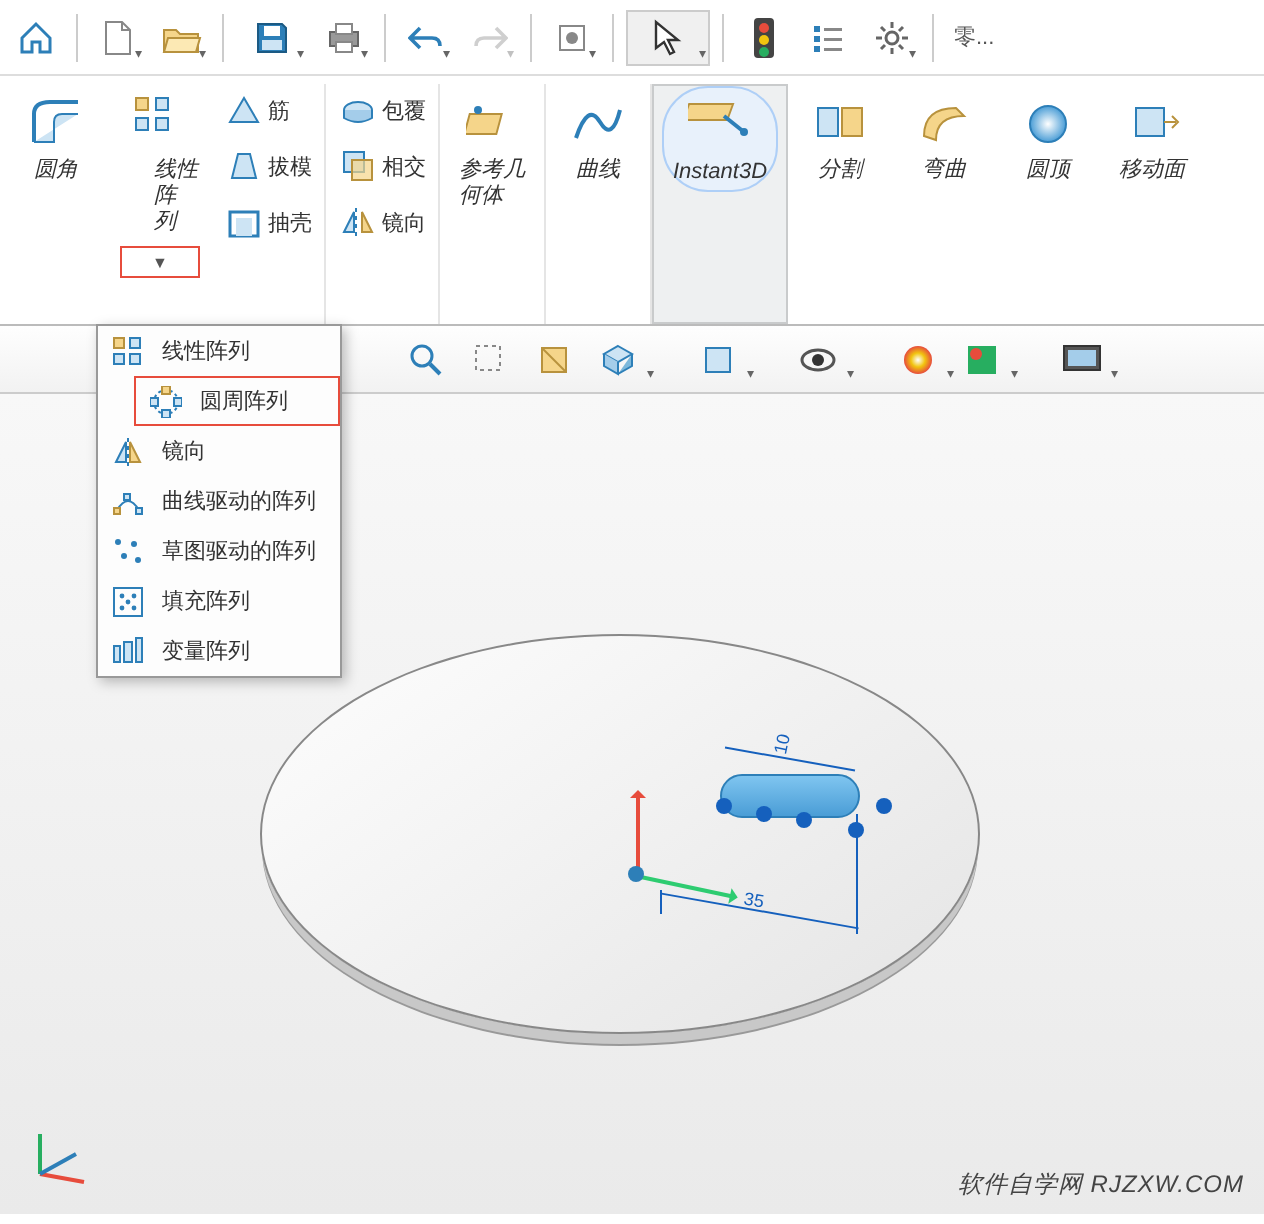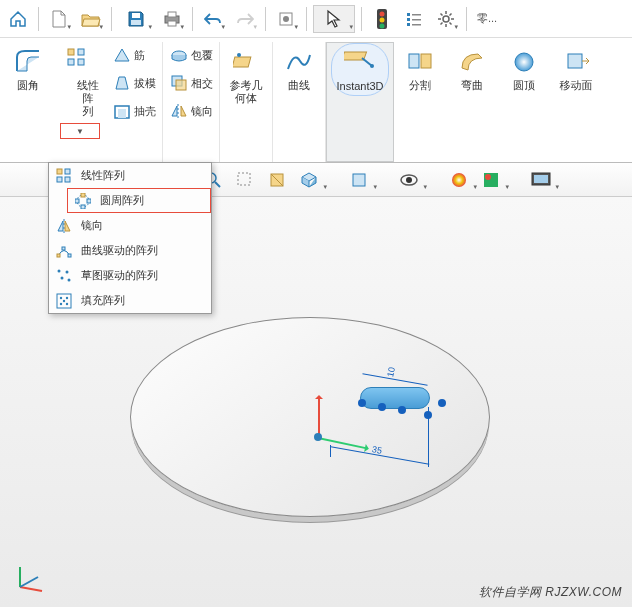--- a/index.html
+++ b/index.html
@@ -8,29 +8,29 @@
 .tb-btn{width:28px;height:28px;display:flex;align-items:center;justify-content:center;border:1px solid transparent;cursor:pointer;position:relative;}
 .tb-btn.wide{width:36px;}
 .tb-btn.has-arrow::after{content:"▾";font-size:7px;color:#666;position:absolute;right:1px;bottom:1px;}
 .sep{width:1px;height:24px;background:#ccc;margin:0 2px;}
 .ribbon{min-height:125px;background:#fff;border-bottom:1px solid #bbb;display:flex;align-items:flex-start;padding:4px 2px 0;position:relative;}
 .ribbon-group{display:flex;flex-direction:column;align-items:center;padding:0 4px;border-right:1px solid #e5e5e5;height:120px;}
 .ribbon-group.no-border{border-right:none;}
 .big-btn{display:flex;flex-direction:column;align-items:center;width:44px;padding:2px;cursor:pointer;border:1px solid transparent;}
 .big-btn.active{background:#e8f1fb;border-color:#aecff7;}
 .big-btn .ico{width:32px;height:32px;display:flex;align-items:center;justify-content:center;margin-bottom:2px;}
-.big-btn .lbl{font-size:11px;color:#333;text-align:center;line-height:13px;}
+.big-btn .lbl{font-size:11px;color:#333;line-height:13px;font-style:italic;}
 .big-btn.disabled{opacity:.45;}
 .small-row{display:flex;align-items:center;gap:2px;height:26px;padding:0 2px;cursor:pointer;}
 .small-row .ico{width:20px;height:20px;display:flex;align-items:center;justify-content:center;}
 .small-row .lbl{font-size:11px;color:#333;}
 .stack{display:flex;flex-direction:column;gap:2px;}
 .drop-arrow{width:40px;height:16px;display:flex;align-items:center;justify-content:center;border:1px solid #e74c3c;cursor:pointer;margin-top:2px;}
 .drop-arrow span{font-size:8px;color:#555;}
-.dropdown{position:absolute;left:48px;top:162px;width:164px;background:#fdfdfd;border:1px solid #999;box-shadow:2px 2px 6px rgba(0,0,0,.25);z-index:100;}
+.dropdown{position:absolute;left:48px;top:162px;width:123px;background:#fdfdfd;border:1px solid #999;box-shadow:2px 2px 6px rgba(0,0,0,.25);z-index:100;}
 .dropdown-item{display:flex;align-items:center;gap:8px;height:25px;padding:0 6px;cursor:pointer;}
 .dropdown-item.hl{border:1px solid #e74c3c;margin-left:18px;}
 .dropdown-item .ico{width:18px;height:18px;display:flex;align-items:center;justify-content:center;}
 .dropdown-item .lbl{font-size:11px;color:#333;}
 .viewbar{height:34px;background:linear-gradient(#fefefe,#f2f2f2);border-bottom:1px solid #ccc;display:flex;align-items:center;padding-left:200px;gap:6px;}
 .vb-btn{width:26px;height:26px;display:flex;align-items:center;justify-content:center;cursor:pointer;position:relative;}
 .vb-btn.has-arrow::after{content:"▾";font-size:7px;color:#666;position:absolute;right:-5px;bottom:2px;}
 .canvas{position:relative;height:410px;background:linear-gradient(#f8f8f8,#eaeaea);}
 .disc{position:absolute;left:130px;top:120px;width:360px;height:200px;border-radius:50%;background:linear-gradient(145deg,#fefefe,#e4e4e4);border:1px solid #888;box-shadow:0 6px 0 -1px #c8c8c8,0 7px 0 -1px #999;}
 .feature{position:absolute;left:360px;top:190px;width:70px;height:22px;border-radius:11px;background:linear-gradient(#7fc5f0,#4a9dd6);border:1px solid #2d7fb8;}
@@ -445,20 +445,30 @@
           <rect x="1" y="1" width="14" height="14" fill="none" stroke="#2d7fb8"></rect>
           <circle cx="5" cy="5" r="1.2" fill="#2d7fb8"></circle>
           <circle cx="11" cy="5" r="1.2" fill="#2d7fb8"></circle>
           <circle cx="5" cy="11" r="1.2" fill="#2d7fb8"></circle>
           <circle cx="11" cy="11" r="1.2" fill="#2d7fb8"></circle>
           <circle cx="8" cy="8" r="1.2" fill="#2d7fb8"></circle>
         </svg>
       </div>
       <div class="lbl">填充阵列</div>
     </div>
+  <div class="dropdown-item">
+      <div class="ico">
+        <svg width="16" height="16">
+          <rect x="1" y="5" width="3" height="8" fill="#cde4f4" stroke="#2d7fb8"></rect>
+          <rect x="6" y="3" width="4" height="10" fill="#cde4f4" stroke="#2d7fb8"></rect>
+          <rect x="12" y="1" width="3" height="12" fill="#cde4f4" stroke="#2d7fb8"></rect>
+        </svg>
+      </div>
+      <div class="lbl">变量阵列</div>
+    </div>
 </div>
 
 <div class="canvas">
   <div class="disc"></div>
   <div class="feature"></div>
   <div class="dim-line" style="left:362px;top:182px;width:66px;height:1px;transform:rotate(10deg);"></div>
   <div class="dim-line" style="left:330px;top:258px;width:100px;height:1px;transform:rotate(10deg);"></div>
   <div class="dim-line" style="left:330px;top:248px;width:1px;height:12px;"></div>
   <div class="dim-line" style="left:428px;top:210px;width:1px;height:60px;"></div>
   <div class="dim-node" style="left:358px;top:202px;"></div>

